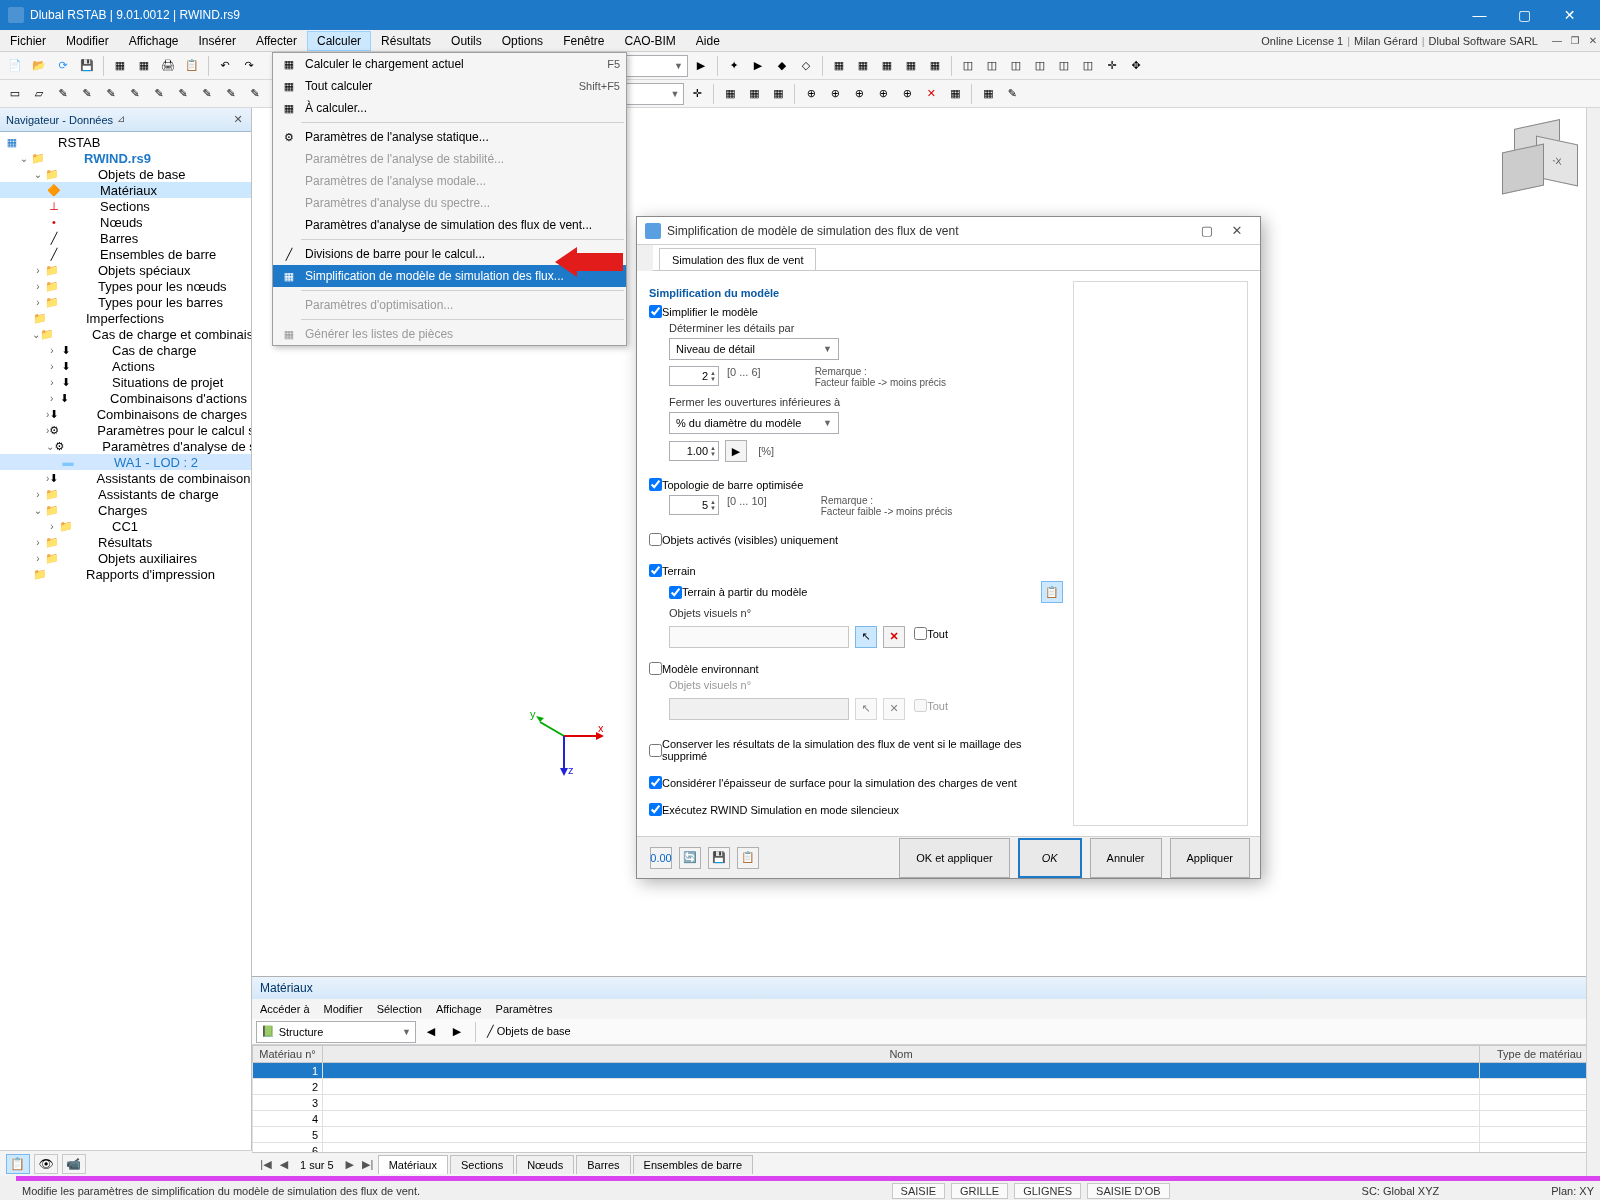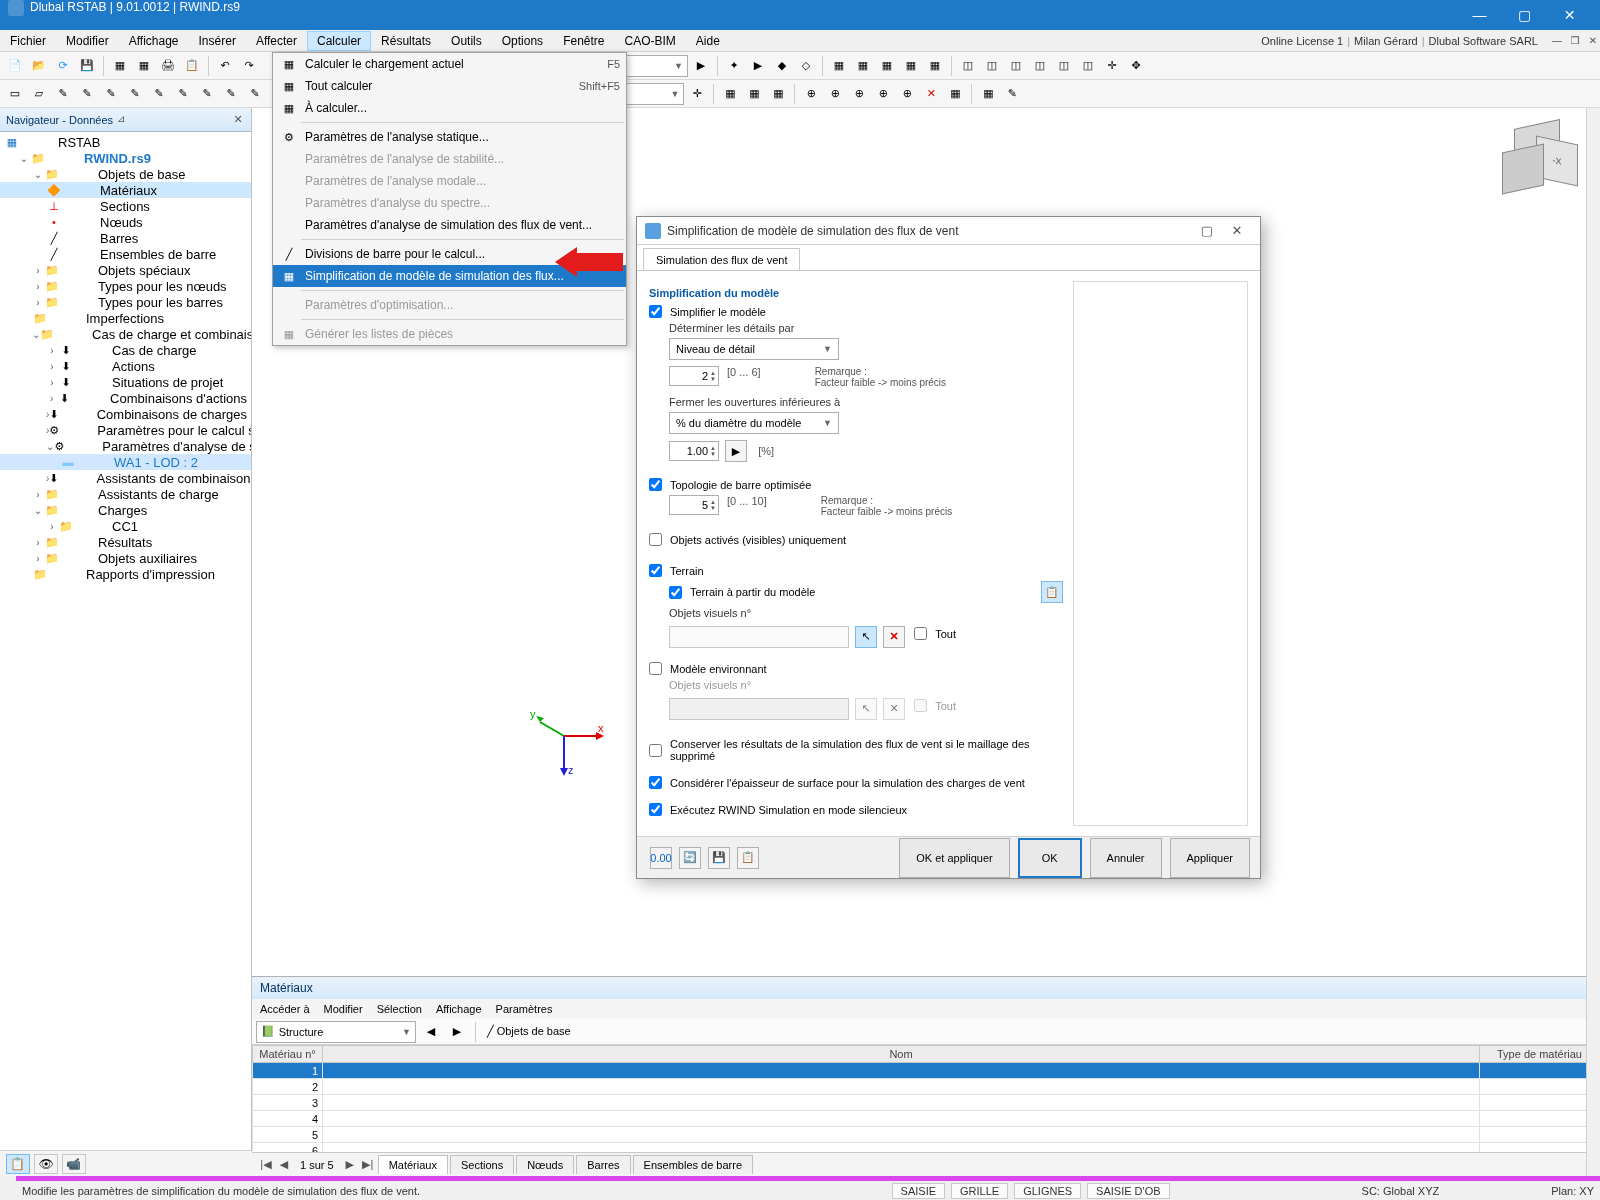--- a/index.html
+++ b/index.html
@@ -1,19 +1,19 @@
 <!DOCTYPE html>
 <html><head>
 <meta charset="utf-8">
 <style>
   * { box-sizing: border-box; margin: 0; padding: 0; font-family: Tahoma, "Segoe UI", sans-serif; font-size: 11px; }
   body { width: 1600px; height: 1200px; background: #f0f0f0; overflow: hidden; position: relative; }
 
   
-  .titlebar { height: 30px; background: #1e79c8; color: #fff; display: flex; align-items: flex-start; padding: 0 8px; }
+  .titlebar { height: 30px; background: #1e79c8; color: #fff; display: flex; align-items: center; padding: 0 8px; }
   .titlebar .app-icon { width: 16px; height: 16px; margin-right: 6px; background: #fff3; border-radius: 2px; }
   .titlebar .title-text { flex: 1; font-size: 12px; }
   .titlebar .win-btn { width: 45px; height: 30px; display: flex; align-items: center; justify-content: center; color: #fff; font-size: 14px; }
 
   
   .menubar { height: 22px; background: #f0f0f0; border-bottom: 1px solid #d0d0d0; display: flex; align-items: center; }
   .menubar .menu-item { padding: 3px 10px; font-size: 12px; }
   .menubar .menu-item.active { background: #cce8ff; border: 1px solid #99d1ff; padding: 2px 9px; }
   .menubar .right-info { margin-left: auto; margin-right: 8px; color: #333; }
   .menubar .right-info .sep { color: #999; margin: 0 4px; }
@@ -79,48 +79,48 @@
   .red-arrow .shaft{ width:46px; height:18px; background:#e21b1b; display:inline-block; vertical-align:middle;}
   .red-arrow .head{ display:inline-block; width:0;height:0; border-top:15px solid transparent; border-bottom:15px solid transparent; border-right:22px solid #e21b1b; vertical-align:middle; margin-left:-1px;}
   .red-arrow-wrap{ display:flex; align-items:center; flex-direction:row-reverse;}
 
   
   .dialog { position:absolute; top:216px; left:636px; width:625px; height:663px; background:#f0f0f0; border:1px solid #8a8a8a; box-shadow:4px 4px 16px rgba(0,0,0,.3); z-index:40; display:flex; flex-direction:column;}
   .dlg-title{ height:28px; background:#fff; border-bottom:1px solid #d0d0d0; display:flex; align-items:center; padding:0 8px;}
   .dlg-title .dlg-ico{ width:16px;height:16px; margin-right:6px; background:#5aa0e0; border-radius:2px;}
   .dlg-title .t{ flex:1; font-size:12px; color:#333;}
   .dlg-title .wbtn{ width:30px; height:22px; display:flex;align-items:center;justify-content:center; color:#555; font-size:13px;}
-  .dlg-tabs{ height:26px; background:#fff; display:flex; border-bottom:1px solid #c8c8c8;}
+  .dlg-tabs{ height:26px; background:#fff; display:flex; border-bottom:1px solid #c8c8c8;margin-left:16px;}
   .dlg-tabs .tab{ padding:5px 12px; border:1px solid #c8c8c8; border-bottom:none; margin-left:6px; margin-top:3px; background:#fff; font-size:11px;}
   .dlg-body{ flex:1; background:#fff; padding:10px 12px; display:flex; gap:10px; overflow:auto;}
   .dlg-left{ flex:1;}
   .dlg-right{ width:175px; border:1px solid #d8d8d8;}
   .section-title{ color:#0b5aa6; font-weight:bold; margin:6px 0 6px 0; font-size:11px;}
-  .chk-row{ display:flex; align-items:center; gap:8px; margin:4px 0;}
+  .chk-row{ display:flex; align-items:center; gap:0; margin:4px 0;}
   .chk-row input[type=checkbox]{ width:13px;height:13px;}
   .sub{ margin-left:20px;}
   .field-label{ font-size:11px; color:#333; margin:4px 0;}
   .combo{ display:inline-flex; align-items:center; border:1px solid #abadb3; background:#fff; height:22px; padding:0 6px; min-width:170px;}
   .combo .dd{margin-left:auto; font-size:9px; color:#666;}
   .spin{ display:inline-flex; align-items:center; border:1px solid #abadb3; background:#fff; height:20px; width:50px; justify-content:flex-end; padding:0 2px;}
   .spin .btns{ display:flex; flex-direction:column; margin-left:2px;}
   .spin .btns span{ font-size:6px; line-height:6px; color:#555;}
   .range{ color:#555; margin-left:8px;}
   .remark{ color:#555; font-size:10px; margin-left:14px;}
   .remark-block{display:inline-block; vertical-align:top; margin-left:40px;}
   .mini-btn{ width:22px;height:22px; border:1px solid #b0b0b0; background:#f4f4f4; display:inline-flex;align-items:center;justify-content:center; margin-left:3px;}
   .mini-btn.hl{ background:#cce8ff; border-color:#7ab8ee;}
   .mini-btn.red{ color:#d00; font-weight:bold;}
   .input-line{ border:1px solid #c8c8c8; background:#fafafa; height:22px; width:180px; display:inline-block; vertical-align:middle;}
   .input-line.disabled{ background:#f0f0f0; color:#aaa;}
   .dlg-footer{ height:42px; border-top:1px solid #d0d0d0; background:#f0f0f0; display:flex; align-items:center; padding:0 10px; gap:14px;}
   .dlg-footer .left-btns{ display:flex; gap:4px;}
   .dlg-footer .right-btns{ margin-left:auto; display:flex; gap:8px;}
   .btn{ height:40px; padding:0 16px; border:1px solid #adadad; background:#e9e9e9; font-size:11px;}
-  .btn.primary{ border:2px solid #1e79c8; padding:8px 22px;}
+  .btn.primary{ border:2px solid #1e79c8; padding:8px 22px;font-style:italic;}
 
   
   .statusbar{ position:absolute; bottom:0; left:16px; right:0; height:24px; background:#f0f0f0; border-top:5px solid #d946ef; display:flex; align-items:center; padding:0 6px; gap:6px; font-size:11px; color:#333;}
   .statusbar .cell{ border:1px solid #c8c8c8; padding:1px 8px; background:#fafafa;}
   .statusbar .fill{ flex:1;}
   .status-left-icons{position:absolute; left:8px; bottom:26px; height:26px; display:flex; gap:4px; align-items:center; background:#f4f4f4; padding:0 6px; border-top:1px solid #d0d0d0; width:252px;}
   .status-left-icons .ic{ width:24px;height:20px; border:1px solid #c8c8c8; display:flex;align-items:center;justify-content:center; font-size:12px;}
   .status-left-icons .ic.active{ background:#cce8ff; border-color:#7ab8ee;}
 
   .right-strip { position:absolute; right:0; top:108px; bottom:24px; width:14px; background:#f0f0f0; border-left:1px solid #d0d0d0;}

